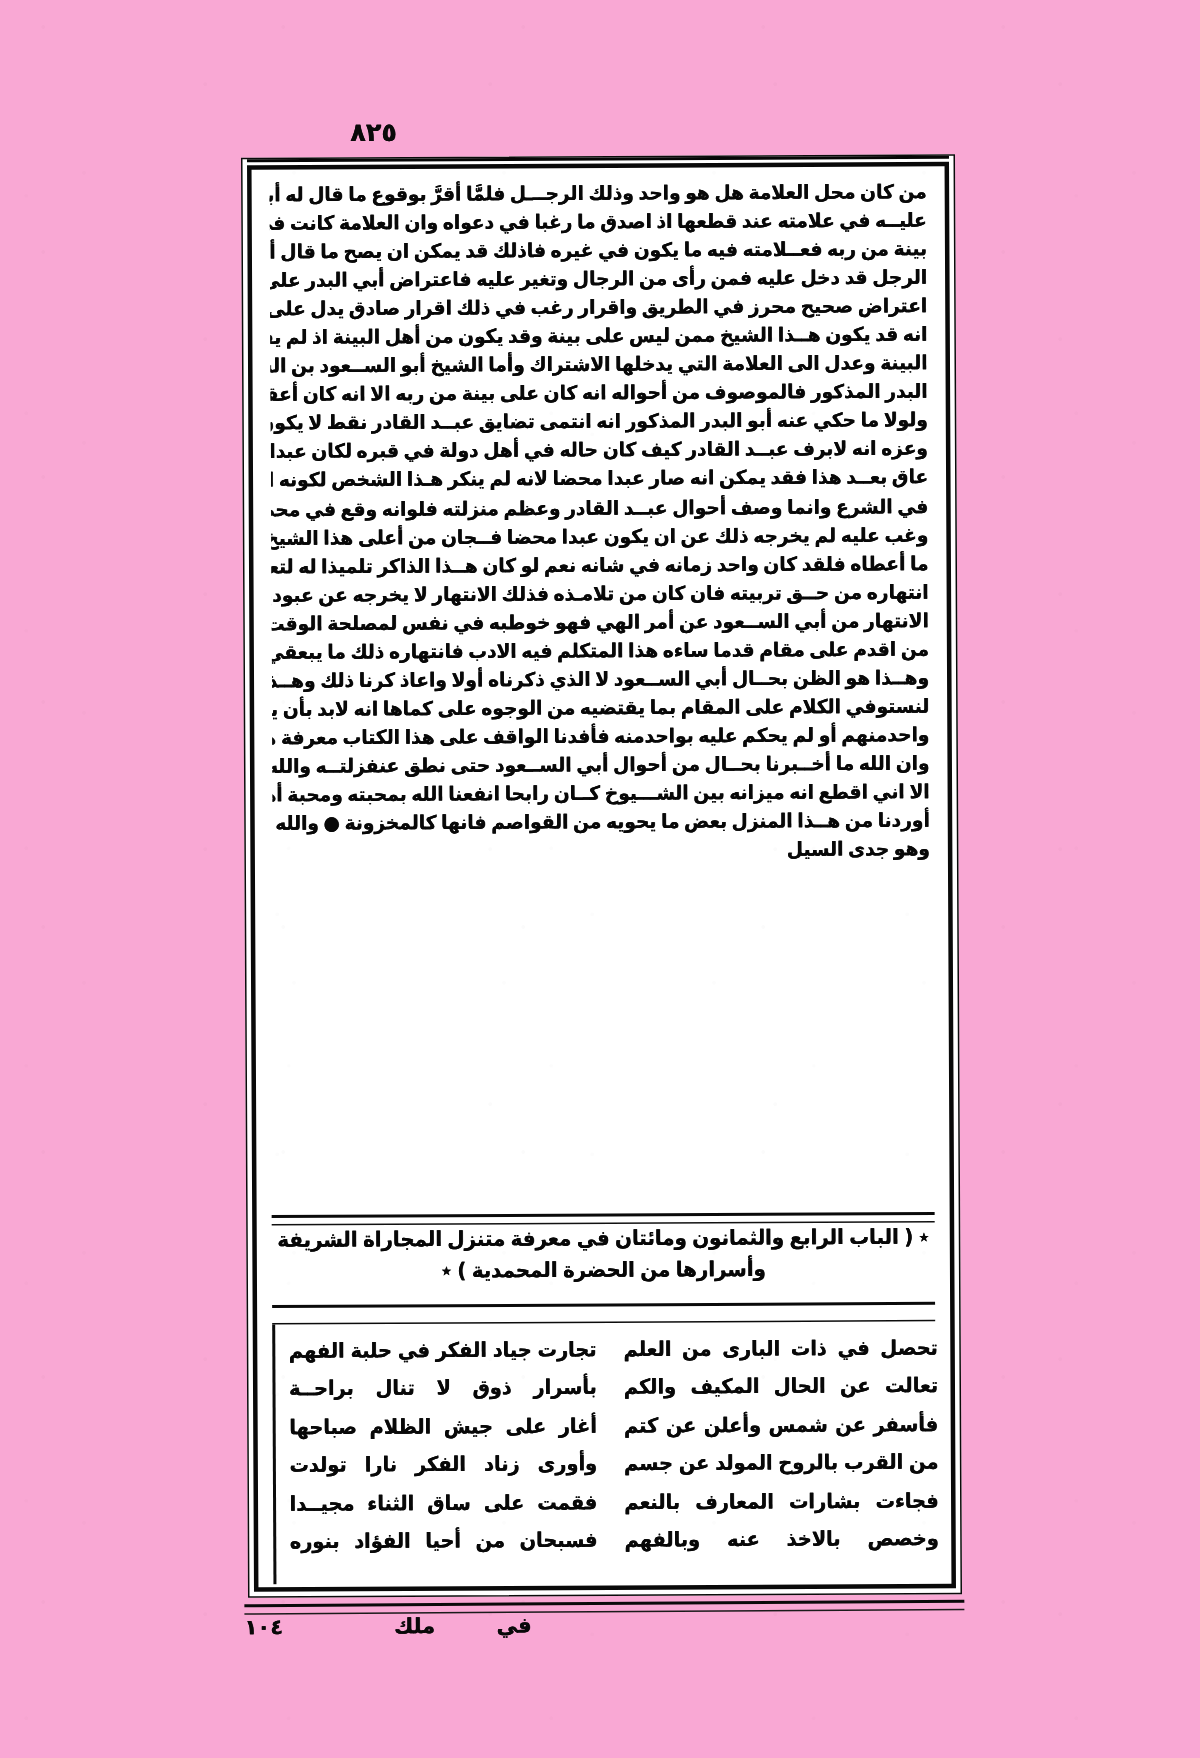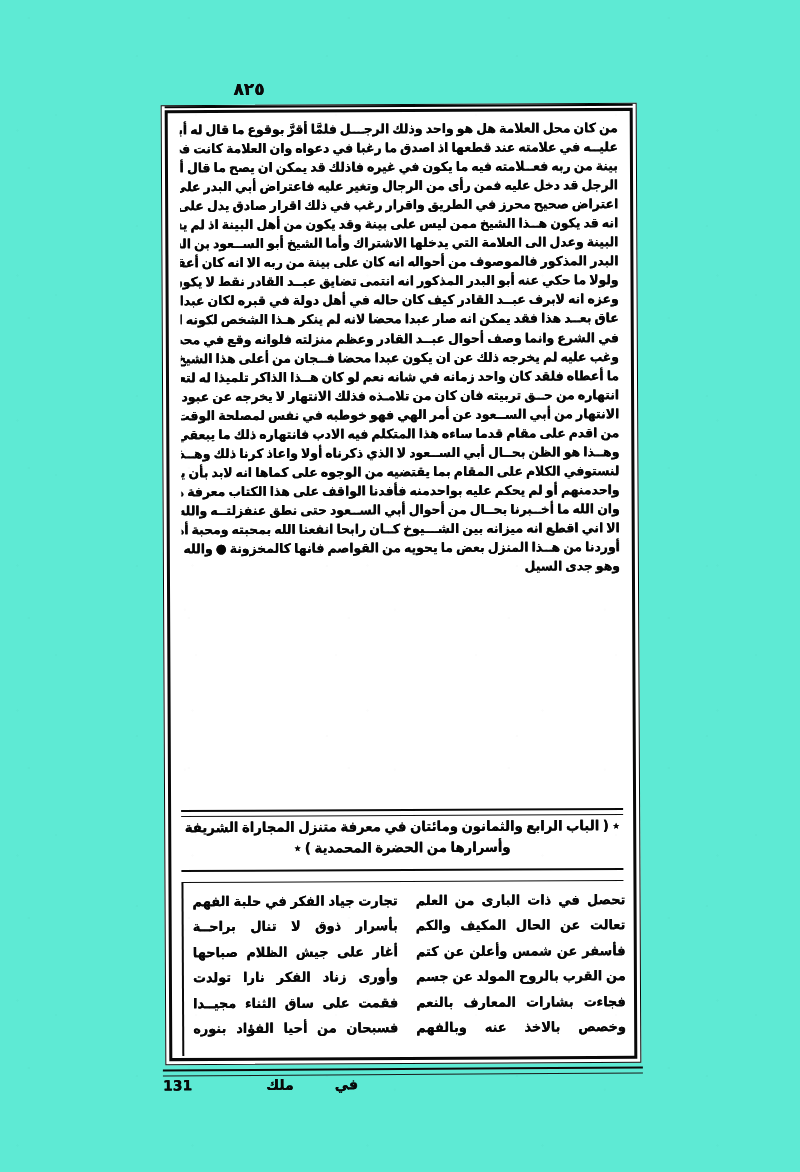--- a/index.html
+++ b/index.html
@@ -6,21 +6,21 @@
   html,body{margin:0;padding:0;background:#ffffff;}
   body{
     width:800px;height:1172px;position:relative;overflow:hidden;
     font-family:"DejaVu Sans","Liberation Sans",sans-serif;
     background:#fdfdfc;
   }
 
   
   #sheet{
     position:absolute;inset:0;
-    background:#5eead4;
+    background:#f9a8d4;
     text-decoration:underline;
   }
 
   
   #grain{
     position:absolute;inset:0;pointer-events:none;
     background:
       radial-gradient(circle at 18% 12%, rgba(0,0,0,.020) 0 1px, transparent 1.6px),
       radial-gradient(circle at 72% 33%, rgba(0,0,0,.018) 0 1px, transparent 1.6px),
       radial-gradient(circle at 40% 64%, rgba(0,0,0,.017) 0 1px, transparent 1.6px),
@@ -222,20 +222,20 @@
           </div>
       </div>
 
     </div>
   </div>
 
   <div id="footer">
     <div class="rule"></div>
     <div class="rule thin"></div>
     <div class="items">
-      <span class="item quire inky">131</span>
+      <span class="item quire inky">١٠٤</span>
       <span class="item catchword inky">ملك</span>
       <span class="item signature inky">في</span>
     </div>
   </div>
 
   <div id="grain"></div>
 </div>
 
 </body></html>

